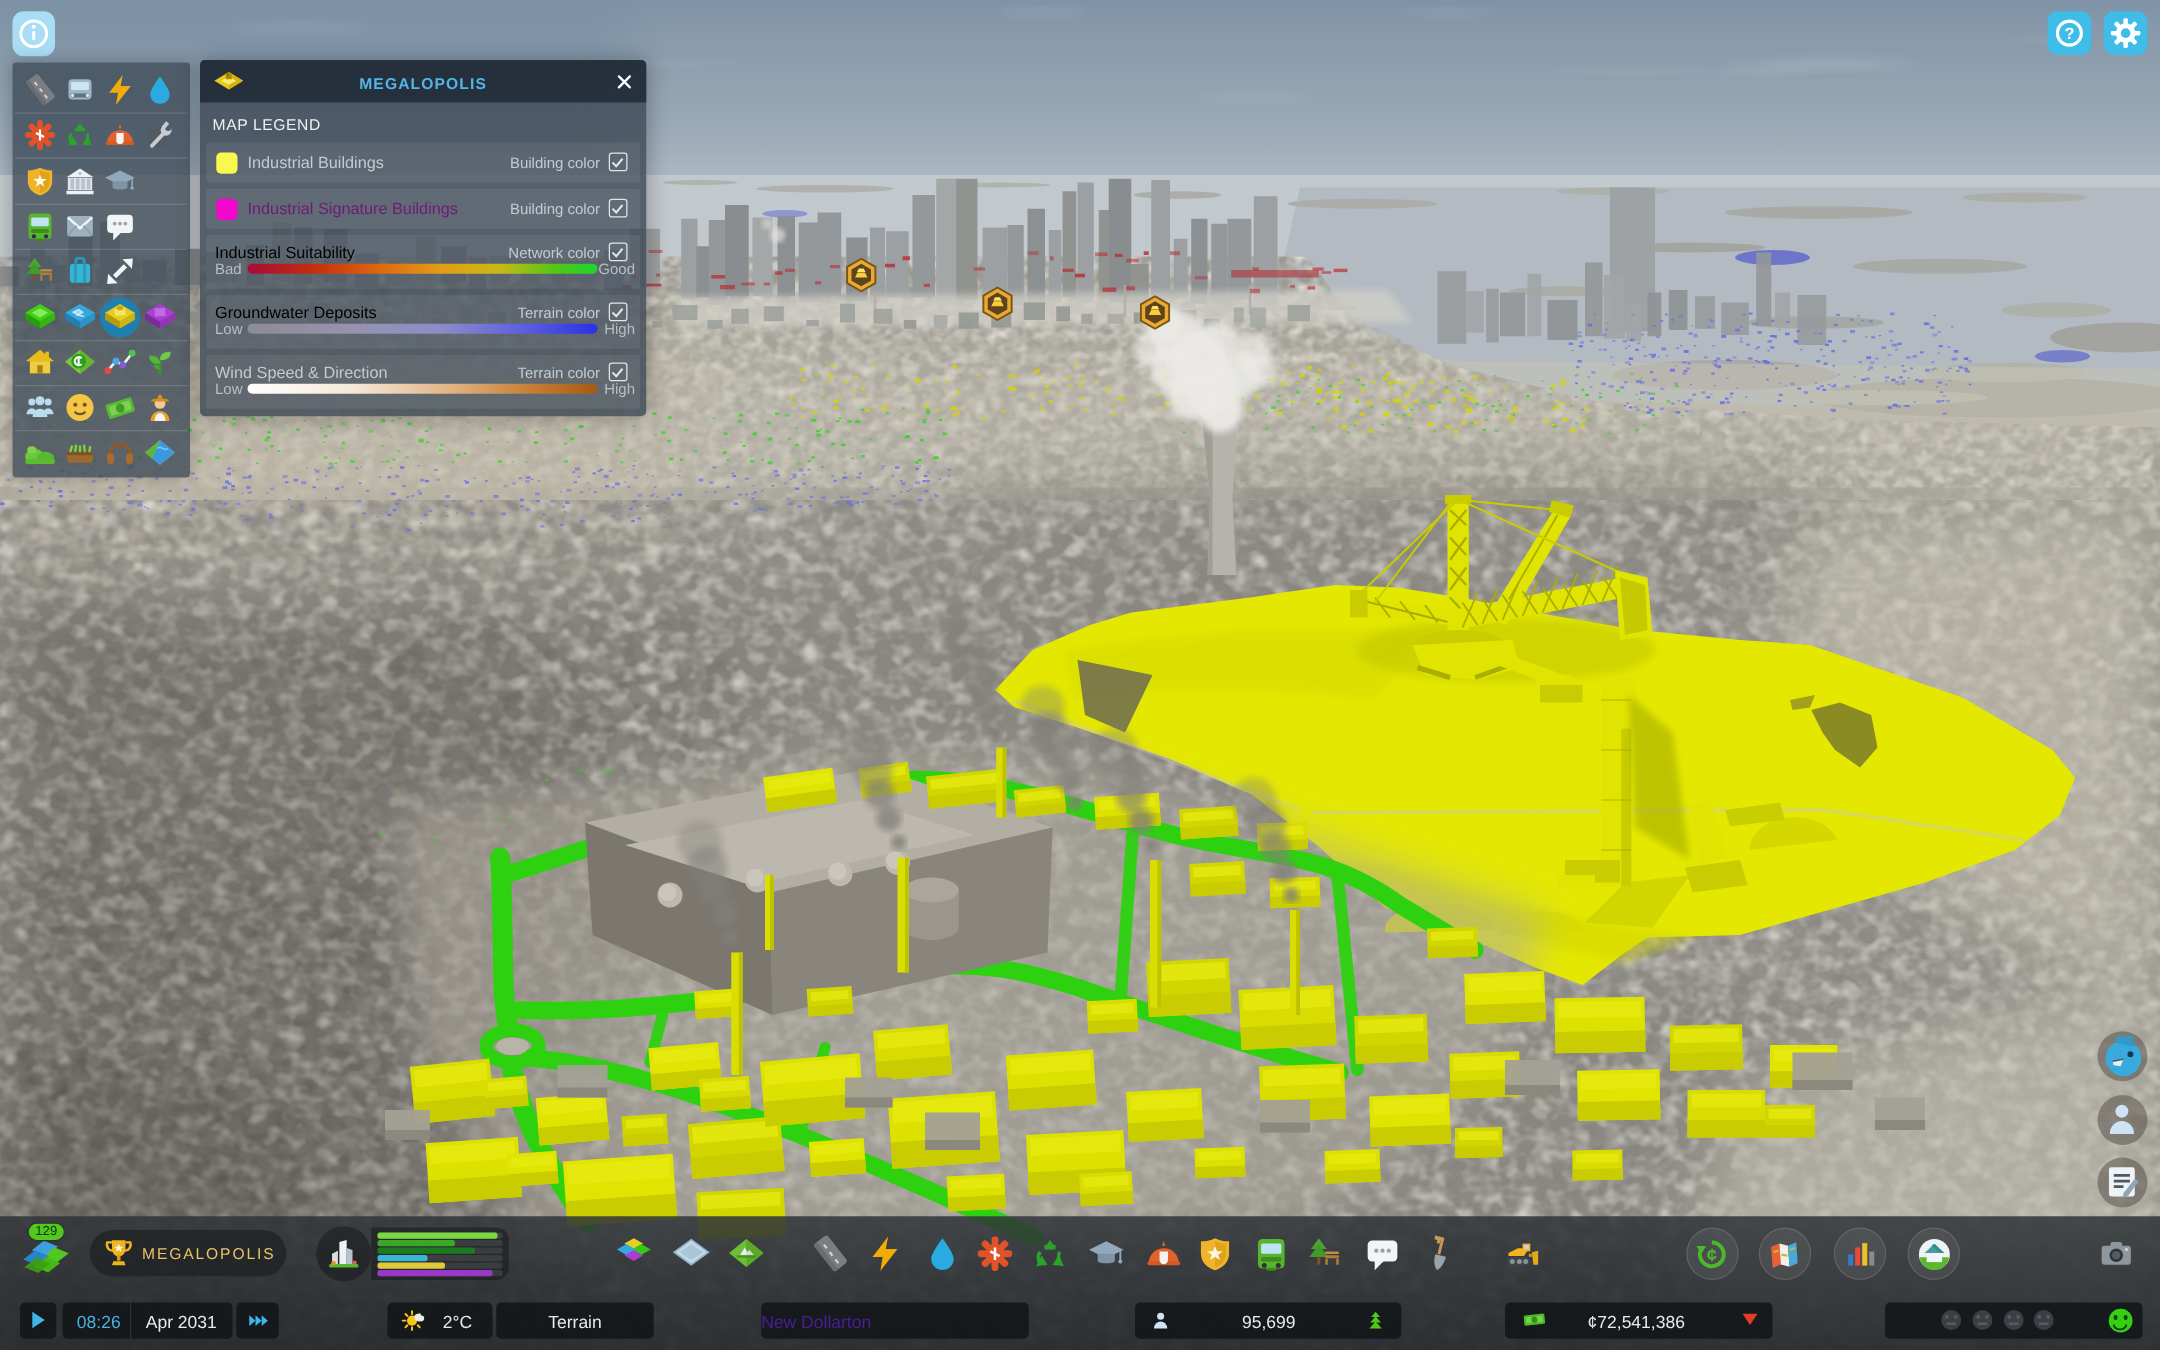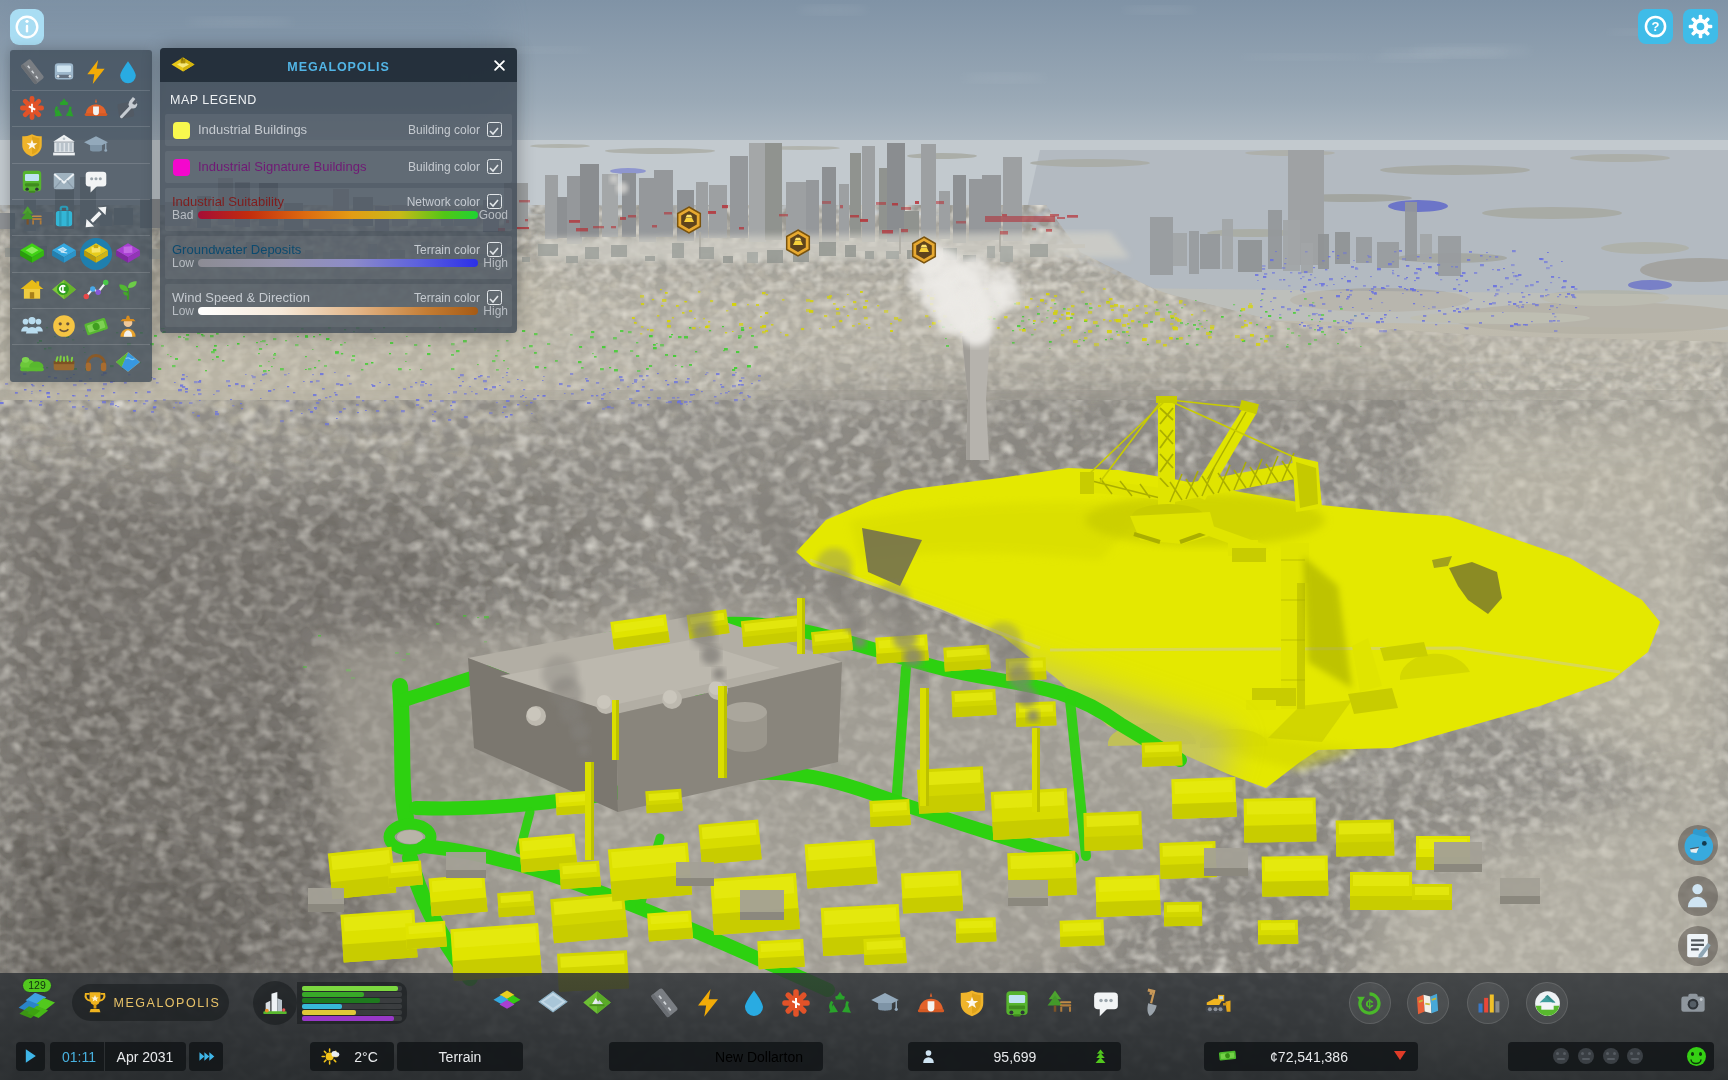--- a/index.html
+++ b/index.html
@@ -2160,30 +2160,30 @@
         <path d="M4,12 L10,18 L20,6" stroke="#e2e6e9" stroke-width="3.2" fill="none"></path>
       </svg></div>
 <div style="position:absolute;left:165px;top:151px;width:347px;height:32px;background:rgba(255,255,255,0.07);border-radius:2px"></div>
 <div style="position:absolute;left:173px;top:159px;width:17px;height:17px;border-radius:4px;background:#f407cd"></div>
 <div style="position:absolute;left:198px;top:159px;color:#701a75;font-size:13px">Industrial Signature Buildings</div>
 <div style="position:absolute;left:340px;top:160px;width:140px;text-align:right;color:#c5cad0;font-size:12px">Building color</div>
 <div style="position:absolute;left:487px;top:159px;width:15px;height:15px;border:1.6px solid #e2e6e9;border-radius:2.5px"><svg width="12" height="12" viewBox="0 0 24 24">
         <path d="M4,12 L10,18 L20,6" stroke="#e2e6e9" stroke-width="3.2" fill="none"></path>
       </svg></div>
 <div style="position:absolute;left:165px;top:188px;width:347px;height:43px;background:rgba(255,255,255,0.07);border-radius:2px"></div>
-<div style="position:absolute;left:172px;top:194px;color:#7f1d1d;font-size:13px">Industrial Suitability</div>
+<div style="position:absolute;left:172px;top:194px;color:#000000;font-size:13px">Industrial Suitability</div>
 <div style="position:absolute;left:340px;top:195px;width:140px;text-align:right;color:#c5cad0;font-size:12px">Network color</div>
 <div style="position:absolute;left:487px;top:194px;width:15px;height:15px;border:1.6px solid #e2e6e9;border-radius:2.5px"><svg width="12" height="12" viewBox="0 0 24 24">
         <path d="M4,12 L10,18 L20,6" stroke="#e2e6e9" stroke-width="3.2" fill="none"></path>
       </svg></div>
 <div style="position:absolute;left:172px;top:208px;font-size:12px;color:#b8bdc3">Bad</div>
 <div style="position:absolute;left:198px;top:211px;width:280px;height:8px;border-radius:4px;background:linear-gradient(90deg,#a50d36 0%,#c22c0e 18%,#dd6a10 38%,#e39c15 55%,#c8b918 72%,#52c616 88%,#1ed432 100%)"></div>
 <div style="position:absolute;left:448px;top:208px;width:60px;text-align:right;font-size:12px;color:#b8bdc3">Good</div>
 <div style="position:absolute;left:165px;top:236px;width:347px;height:43px;background:rgba(255,255,255,0.07);border-radius:2px"></div>
-<div style="position:absolute;left:172px;top:242px;color:#0c4a6e;font-size:13px">Groundwater Deposits</div>
+<div style="position:absolute;left:172px;top:242px;color:#000000;font-size:13px">Groundwater Deposits</div>
 <div style="position:absolute;left:340px;top:243px;width:140px;text-align:right;color:#c5cad0;font-size:12px">Terrain color</div>
 <div style="position:absolute;left:487px;top:242px;width:15px;height:15px;border:1.6px solid #e2e6e9;border-radius:2.5px"><svg width="12" height="12" viewBox="0 0 24 24">
         <path d="M4,12 L10,18 L20,6" stroke="#e2e6e9" stroke-width="3.2" fill="none"></path>
       </svg></div>
 <div style="position:absolute;left:172px;top:256px;font-size:12px;color:#b8bdc3">Low</div>
 <div style="position:absolute;left:198px;top:259px;width:280px;height:8px;border-radius:4px;background:linear-gradient(90deg,#8c8c94 0%,#9694ae 30%,#8d8cc8 55%,#5e62dd 78%,#2b2fe8 100%)"></div>
 <div style="position:absolute;left:448px;top:256px;width:60px;text-align:right;font-size:12px;color:#b8bdc3">High</div>
 <div style="position:absolute;left:165px;top:284px;width:347px;height:43px;background:rgba(255,255,255,0.07);border-radius:2px"></div>
 <div style="position:absolute;left:172px;top:290px;color:#c5cad0;font-size:13px">Wind Speed &amp; Direction</div>
 <div style="position:absolute;left:340px;top:291px;width:140px;text-align:right;color:#c5cad0;font-size:12px">Terrain color</div>
@@ -2417,21 +2417,21 @@
         <rect x="8" y="4" width="8" height="4" rx="1.5" fill="#8f979e"></rect>
         <circle cx="12" cy="13" r="4.6" fill="#2e3338"></circle>
         <circle cx="12" cy="13" r="2.8" fill="#555e66"></circle>
         <circle cx="19" cy="9" r="1.2" fill="#c8cfd4"></circle>
       </svg></div>
 <div style="position:absolute;top:1042px;height:29px;background:rgba(18,21,24,0.85);border-radius:4px;left:16px;width:29px"></div>
 <div style="position:absolute;left:20px;top:1046px;width:20px;height:20px"><svg width="20" height="20" viewBox="0 0 24 24">
         <polygon points="7,4 19,12 7,20" fill="#3fb6e8"></polygon>
       </svg></div>
 <div style="position:absolute;top:1042px;height:29px;background:rgba(18,21,24,0.85);border-radius:4px;left:50px;width:136px"></div>
-<div style="position:absolute;left:56px;top:1049px;width:46px;text-align:center;font-size:14px;color:#48b2e0">01:11</div>
+<div style="position:absolute;left:56px;top:1049px;width:46px;text-align:center;font-size:14px;color:#48b2e0">08:26</div>
 <div style="position:absolute;left:104px;top:1042px;width:1px;height:29px;background:rgba(255,255,255,0.10)"></div>
 <div style="position:absolute;left:106px;top:1049px;width:78px;text-align:center;color:#e8eaec;font-size:14px">Apr 2031</div>
 <div style="position:absolute;top:1042px;height:29px;background:rgba(18,21,24,0.85);border-radius:4px;left:189px;width:34px"></div>
 <div style="position:absolute;left:198px;top:1048px;width:17px;height:17px"><svg width="17" height="17" viewBox="0 0 24 24">
         <polygon points="2,6 9,12 2,18" fill="#3fb6e8"></polygon>
         <polygon points="9,6 16,12 9,18" fill="#3fb6e8"></polygon>
         <polygon points="16,6 23,12 16,18" fill="#3fb6e8"></polygon>
       </svg></div>
 <div style="position:absolute;top:1042px;height:29px;background:rgba(18,21,24,0.85);border-radius:4px;left:310px;width:84px"></div>
 <div style="position:absolute;left:320px;top:1046px;width:21px;height:21px"><svg width="21" height="21" viewBox="0 0 24 24">
@@ -2439,21 +2439,21 @@
         <g stroke="#f5c518" stroke-width="1.8" stroke-linecap="round">
           <path d="M11,3.5 V6 M11,18 v2.5 M2.5,12 H5 M17,12 h2.5 M5,6 l1.8,1.8 M16.2,16.2 L18,18 M5,18 l1.8,-1.8 M16.2,7.8 L18,6"></path>
         </g>
         <circle cx="16.5" cy="9" r="3.4" fill="#e8ecef"></circle>
         <circle cx="19.5" cy="9.8" r="2.6" fill="#e8ecef"></circle>
       </svg></div>
 <div style="position:absolute;left:340px;top:1049px;width:52px;text-align:center;color:#e8eaec;font-size:14px">2°C</div>
 <div style="position:absolute;top:1042px;height:29px;background:rgba(18,21,24,0.85);border-radius:4px;left:397px;width:126px"></div>
 <div style="position:absolute;left:397px;top:1049px;width:126px;text-align:center;color:#e8eaec;font-size:14px">Terrain</div>
 <div style="position:absolute;top:1042px;height:29px;background:rgba(18,21,24,0.85);border-radius:4px;left:609px;width:214px"></div>
-<div style="position:absolute;left:609px;top:1049px;width:194px;text-align:right;color:#000000;font-size:14px">New Dollarton</div>
+<div style="position:absolute;left:609px;top:1049px;width:194px;text-align:left;color:#4c1d95;font-size:14px">New Dollarton</div>
 <div style="position:absolute;top:1042px;height:29px;background:rgba(18,21,24,0.85);border-radius:4px;left:908px;width:213px"></div>
 <div style="position:absolute;left:920px;top:1048px;width:17px;height:17px"><svg width="17" height="17" viewBox="0 0 24 24">
         <circle cx="12" cy="7" r="4" fill="#cfe4f2"></circle>
         <path d="M4.5,21 a7.5,8 0 0 1 15,0 Z" fill="#cfe4f2"></path>
       </svg></div>
 <div style="position:absolute;left:950px;top:1049px;width:130px;text-align:center;color:#e8eaec;font-size:14px">95,699</div>
 <div style="position:absolute;left:1092px;top:1048px;width:17px;height:17px"><svg width="17" height="17" viewBox="0 0 24 24">
         <g fill="#52c81e">
           <polygon points="12,2 17,8 7,8"></polygon>
           <polygon points="12,7 18,14 6,14"></polygon>

